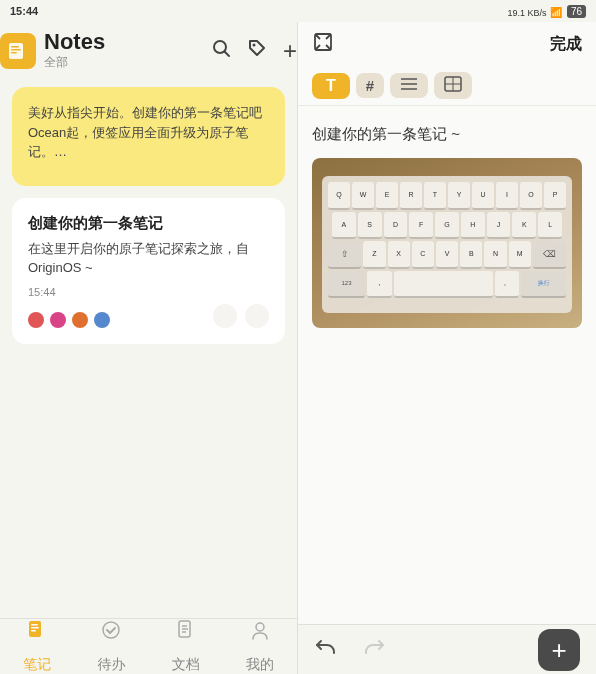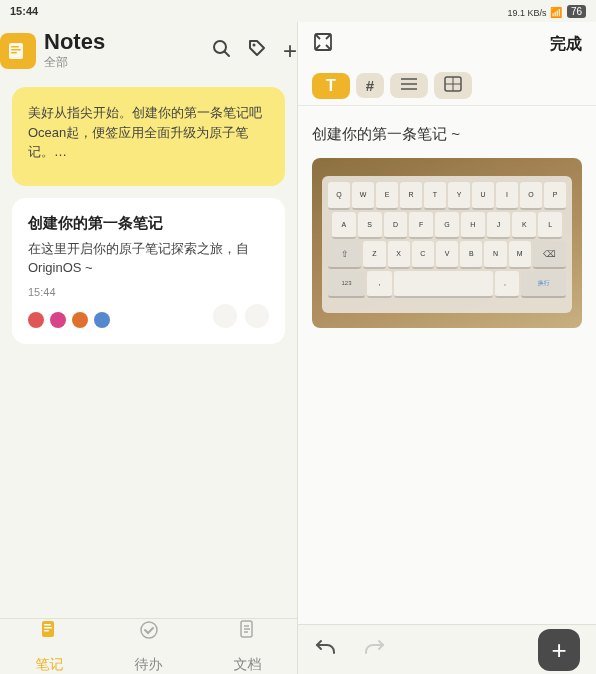--- a/index.html
+++ b/index.html
@@ -357,20 +357,29 @@
         <span class="nav-icon">
           <svg width="22" height="22" viewBox="0 0 22 22">
             <rect x="4" y="2" width="11" height="16" rx="2" stroke="#aaa" stroke-width="1.5" fill="none"></rect>
             <line x1="7" y1="7" x2="12" y2="7" stroke="#aaa" stroke-width="1.5"></line>
             <line x1="7" y1="10" x2="13" y2="10" stroke="#aaa" stroke-width="1.5"></line>
             <line x1="7" y1="13" x2="11" y2="13" stroke="#aaa" stroke-width="1.5"></line>
           </svg>
         </span>
         <span class="nav-label">文档</span>
       </div>
+      <div class="nav-item">
+        <span class="nav-icon">
+          <svg width="22" height="22" viewBox="0 0 22 22">
+            <circle cx="11" cy="8" r="4" stroke="#aaa" stroke-width="1.5" fill="none"></circle>
+            <path d="M4 20c0-4 3-6 7-6s7 2 7 6" stroke="#aaa" stroke-width="1.5" fill="none" stroke-linecap="round"></path>
+          </svg>
+        </span>
+        <span class="nav-label">我的</span>
+      </div>
     </div>
   </div>
 
   <div class="right-panel">
 
     <div class="right-header">
       <span class="expand-icon">
         <svg width="22" height="22" viewBox="0 0 22 22" fill="none">
           <rect x="3" y="3" width="16" height="16" rx="2" stroke="#444" stroke-width="1.8" fill="none"></rect>
           <polyline points="8,8 3,3" stroke="#444" stroke-width="1.8"></polyline>

